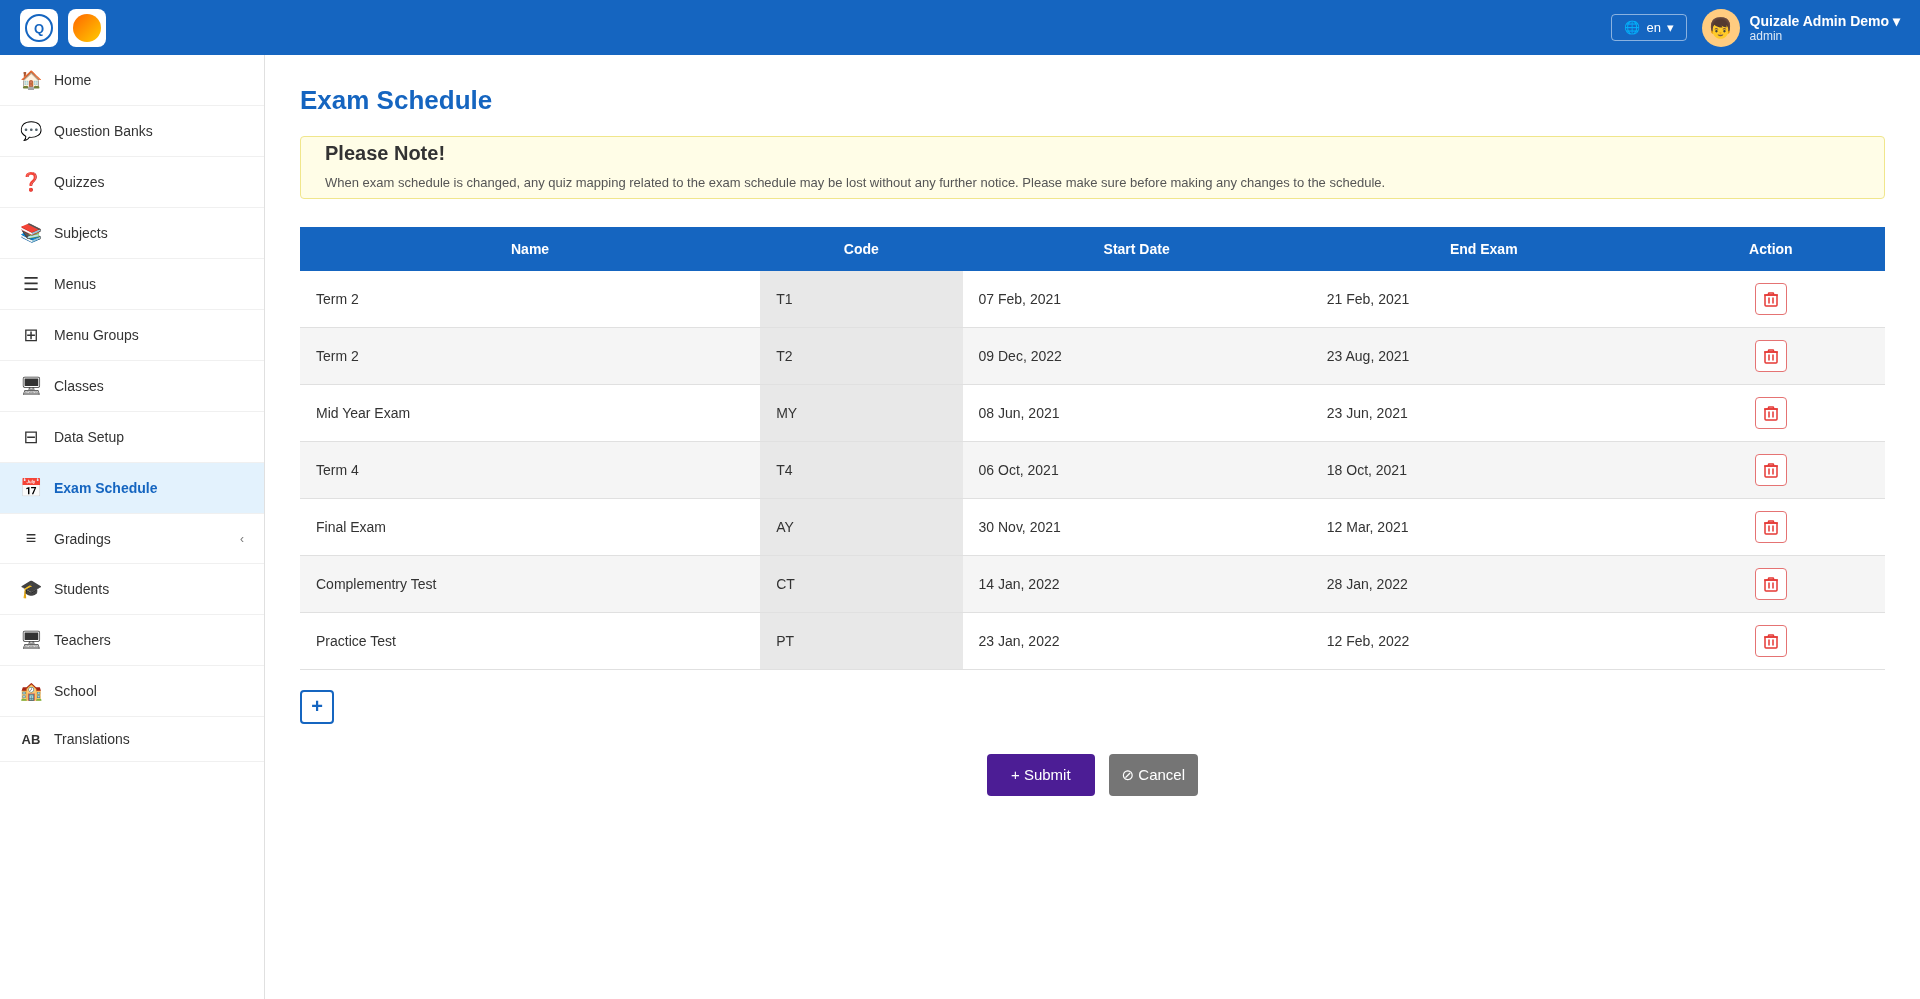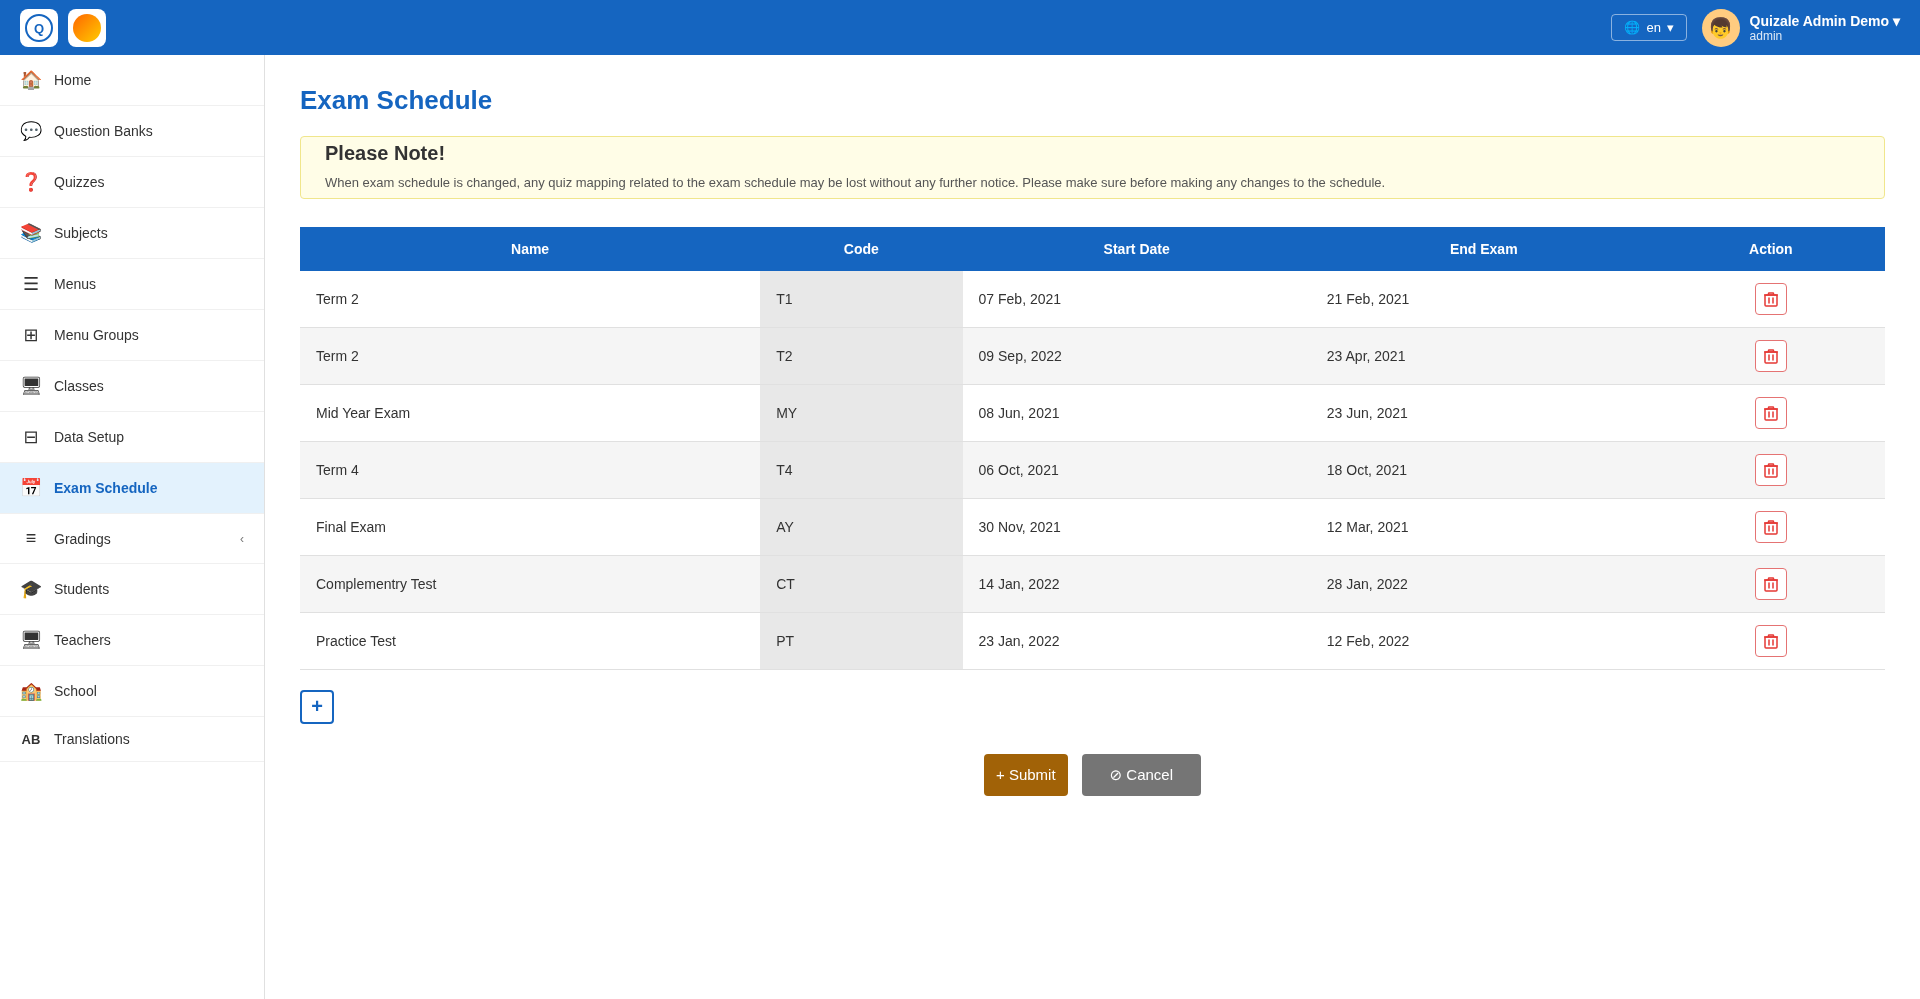--- a/index.html
+++ b/index.html
@@ -91,27 +91,27 @@
     .add-row-btn {
       width: 34px; height: 34px; background: #fff; border: 2px solid #1565C0;
       border-radius: 4px; display: flex; align-items: center; justify-content: center;
       cursor: pointer; color: #1565C0; font-size: 20px; font-weight: bold;
       margin-bottom: 30px;
     }
 
     
     .form-actions { display: flex; justify-content: center; gap: 14px; margin-top: 10px; }
     .btn-submit {
-      background: #a16207; color: #fff; border: none;
-      padding: 12px 12px; border-radius: 4px; font-size: 15px;
+      background: #4c1d95; color: #fff; border: none;
+      padding: 12px 24px; border-radius: 4px; font-size: 15px;
       cursor: pointer; display: flex; align-items: center; gap: 8px;
     }
     .btn-cancel {
       background: #757575; color: #fff; border: none;
-      padding: 12px 28px; border-radius: 4px; font-size: 15px;
+      padding: 12px 13px; border-radius: 4px; font-size: 15px;
       cursor: pointer; display: flex; align-items: center; gap: 8px;
     }
   </style>
 </head>
 <body>
 
 <div class="header">
   <div class="header-logos">
     <div class="logo-circle logo1">
       <svg width="28" height="28" viewBox="0 0 28 28">
@@ -229,22 +229,22 @@
                 <svg width="14" height="16" viewBox="0 0 14 16" fill="none">
                   <rect x="1" y="4" width="12" height="11" rx="1" stroke="#e53935" stroke-width="1.5"></rect>
                   <path d="M5 7v5M9 7v5" stroke="#e53935" stroke-width="1.5" stroke-linecap="round"></path>
                   <path d="M0 4h14M4.5 4V2.5a.5.5 0 01.5-.5h4a.5.5 0 01.5.5V4" stroke="#e53935" stroke-width="1.5"></path>
                 </svg>
               </button></td>
           </tr>
           <tr>
             <td>Term 2</td>
             <td class="code-cell">T2</td>
-            <td>09 Sep, 2022</td>
-            <td>23 Apr, 2021</td>
+            <td>09 Dec, 2022</td>
+            <td>23 Aug, 2021</td>
             <td class="action-cell"><button class="delete-btn">
                 <svg width="14" height="16" viewBox="0 0 14 16" fill="none">
                   <rect x="1" y="4" width="12" height="11" rx="1" stroke="#e53935" stroke-width="1.5"></rect>
                   <path d="M5 7v5M9 7v5" stroke="#e53935" stroke-width="1.5" stroke-linecap="round"></path>
                   <path d="M0 4h14M4.5 4V2.5a.5.5 0 01.5-.5h4a.5.5 0 01.5.5V4" stroke="#e53935" stroke-width="1.5"></path>
                 </svg>
               </button></td>
           </tr>
           <tr>
             <td>Mid Year Exam</td>

